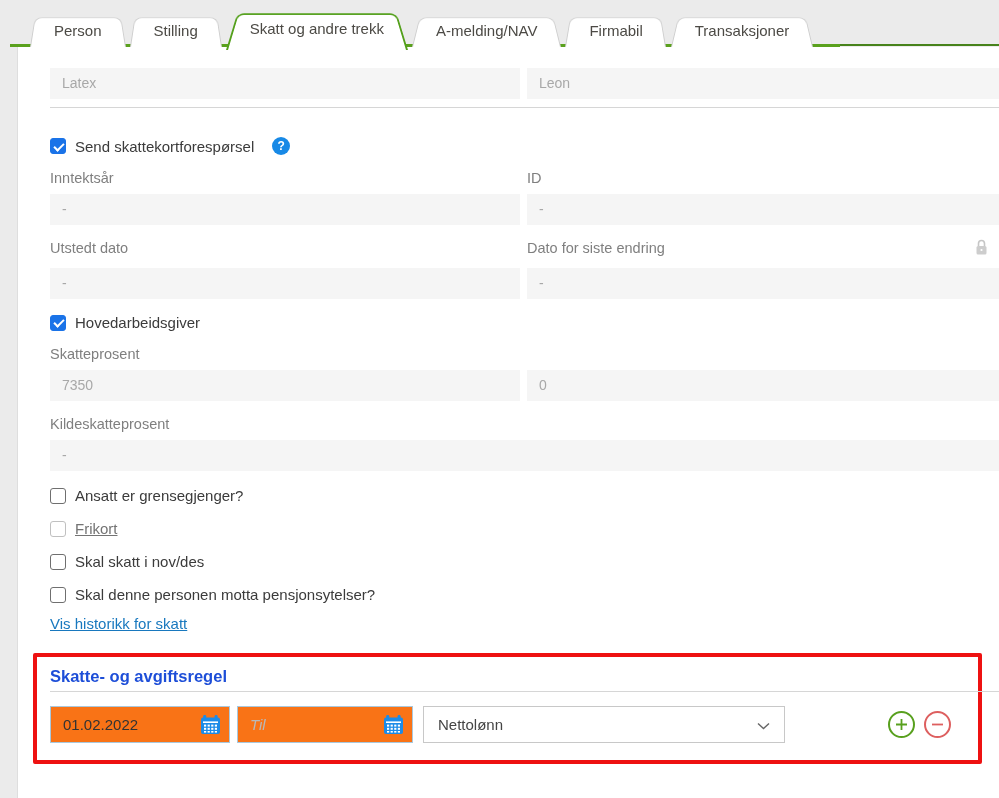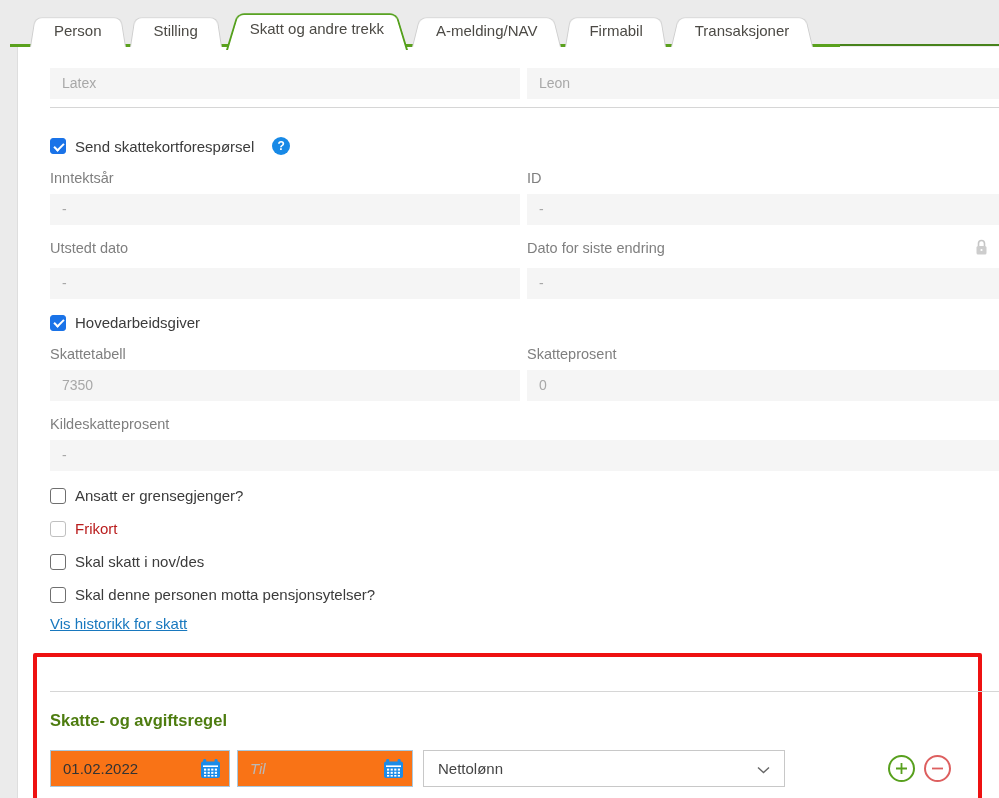--- a/index.html
+++ b/index.html
@@ -59,21 +59,21 @@
     width: 16px; height: 16px; flex: 0 0 16px;
     border: 1px solid #6f6f6f; border-radius: 3px; background: #fff; position: relative;
   }
   .cb.checked { background: #1a73e8; border-color: #1a73e8; }
   .cb.checked::after {
     content: ""; position: absolute; left: 3px; top: 3.5px;
     width: 8px; height: 4px;
     border-left: 2px solid #fff; border-bottom: 2px solid #fff;
     transform: rotate(-45deg);
   }
-  .cb-row.disabled { color: #b91c1c; cursor: default; }
+  .cb-row.disabled { color: #737373; cursor: default; text-decoration: underline; }
   .cb-row.disabled .cb { border-color: #c0c0c0; }
 
   .help-icon {
     width: 18px; height: 18px; border-radius: 50%;
     background: #1789e6; color: #fff; font-size: 12px; font-weight: 700;
     display: inline-flex; align-items: center; justify-content: center;
     margin-left: 9px; cursor: pointer;
   }
   .send-row { margin-top: 29px; }
 
@@ -93,21 +93,21 @@
   }
 
   
   .annotation-box {
     position: relative;
     margin-left: -17px; margin-top: 20px;
     width: 949px;
     border: 4px solid #ee1111; border-radius: 2px;
     padding: 8px 0 17px 13px;
   }
-  .regel-title { font-size: 16.5px; font-weight: 700; color: #4d7c0f; padding-top: 2px; margin-top: 44px; }
+  .regel-title { font-size: 16.5px; font-weight: 700; color: #1d4ed8; padding-top: 2px; }
   .regel-rule { position: absolute; left: 13px; right: -21px; top: 34px; height: 1px; background: #d6d6d6; }
 
   .controls-row { display: flex; align-items: center; margin-top: 20px; }
   .date-box {
     width: 180px; height: 37px;
     border: 1px solid #a9c8dd; background: #f97316;
     display: flex; align-items: center; justify-content: space-between;
     padding: 0 8px 0 2px;
   }
   .date-box + .date-box { margin-left: 7px; width: 176px; }
@@ -213,21 +213,20 @@
     <div class="gfield">-</div>
     <div class="gfield">-</div>
   </div>
 
   <div class="cb-row hoved-row">
     <span class="cb checked"></span>
     <span>Hovedarbeidsgiver</span>
   </div>
 
   <div class="two-col label-row">
-    <div class="flabel">Skattetabell</div>
     <div class="flabel">Skatteprosent</div>
   </div>
   <div class="two-col field-row">
     <div class="gfield">7350</div>
     <div class="gfield">0</div>
   </div>
 
   <div class="label-row">
     <div class="flabel">Kildeskatteprosent</div>
   </div>

